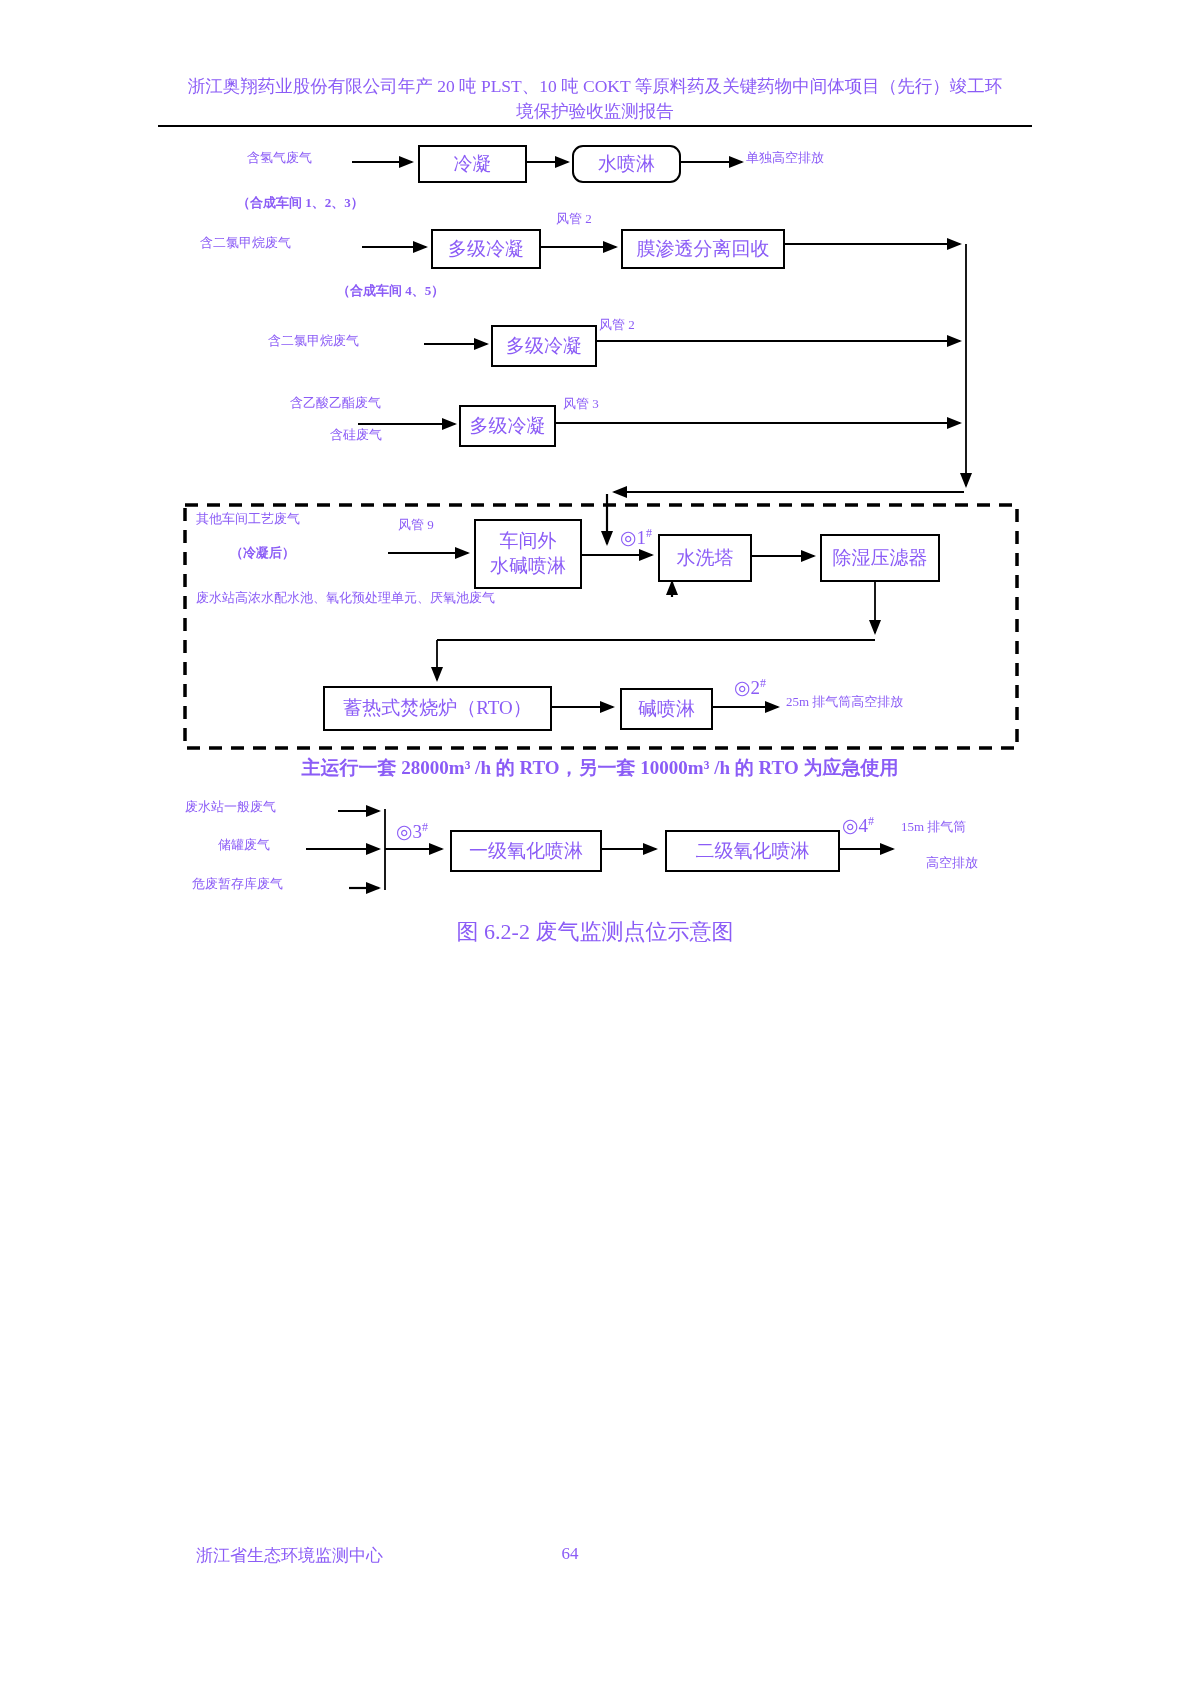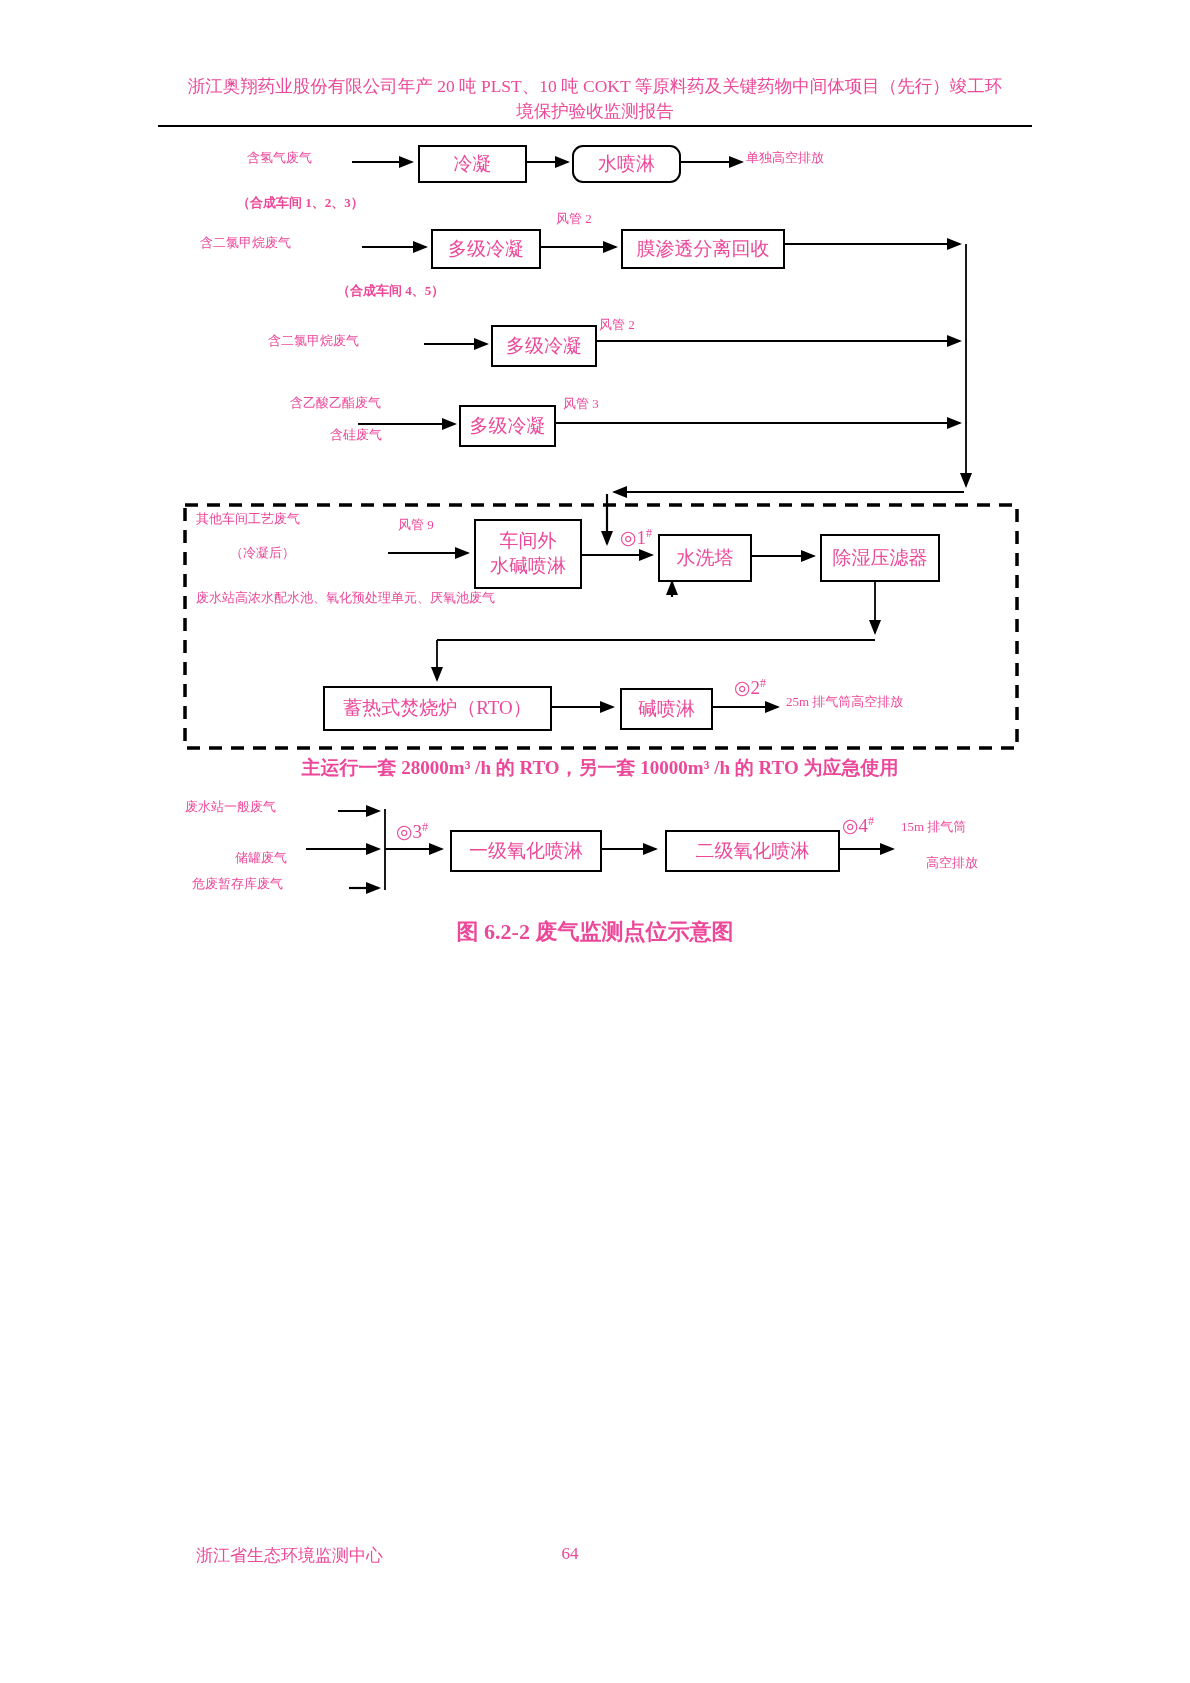--- a/index.html
+++ b/index.html
@@ -1,21 +1,21 @@
 <!DOCTYPE html>
 <html><head>
 <meta charset="utf-8">
 <style>
   html,body{margin:0;padding:0;background:#ffffff;}
   .page{
     position:relative;
     width:1190px;height:1683px;
     background:#ffffff;
     font-family:"Liberation Serif","DejaVu Serif",serif;
-    color:#ec4899;
+    color:#8b5cf6;
     overflow:hidden;
   }
   .hdr{
     position:absolute;left:0;width:1190px;text-align:center;
     font-size:17.5px;line-height:1.4;white-space:nowrap;
   }
   .hdr-rule{
     position:absolute;left:158px;top:125px;width:874px;height:0;
     border-top:2px solid #000;
   }
@@ -32,21 +32,21 @@
   .sym{
     position:absolute;font-size:19px;white-space:nowrap;z-index:2;
   }
   .sym sup{font-size:12px;vertical-align:super;line-height:0;}
   .note{
     position:absolute;left:175px;top:755px;width:850px;text-align:center;
     font-size:19px;font-weight:700;white-space:nowrap;z-index:2;
   }
   .figcap{
     position:absolute;left:0;top:917px;width:1190px;text-align:center;
-    font-size:22px;font-weight:700;z-index:2;
+    font-size:22px;font-weight:400;z-index:2;
   }
   .ftr{position:absolute;font-size:17px;z-index:2;}
 </style>
 </head>
 <body>
 
 <div class="page">
 
   <div class="hdr" style="top:74px;">浙江奥翔药业股份有限公司年产 20 吨 PLST、10 吨 COKT 等原料药及关键药物中间体项目（先行）竣工环</div>
   <div class="hdr" style="top:99px;">境保护验收监测报告</div>
@@ -115,38 +115,38 @@
   <div class="t" style="left:268px;top:334px;">含二氯甲烷废气</div>
   <div class="box" style="left:491px;top:325px;width:102px;height:38px;">多级冷凝</div>
   <div class="t" style="left:599px;top:318px;">风管 2</div>
 
   <div class="t" style="left:290px;top:396px;">含乙酸乙酯废气</div>
   <div class="t" style="left:330px;top:428px;">含硅废气</div>
   <div class="box" style="left:459px;top:405px;width:93px;height:38px;">多级冷凝</div>
   <div class="t" style="left:563px;top:397px;">风管 3</div>
 
   <div class="t" style="left:196px;top:512px;">其他车间工艺废气</div>
-  <div class="t" style="left:230px;top:546px;">（冷凝后）</div>
+  <div class="t" style="left:230px;top:546px;font-weight:bold;">（冷凝后）</div>
   <div class="t" style="left:398px;top:518px;">风管 9</div>
   <div class="box" style="left:474px;top:519px;width:104px;height:66px;">
     <span><span>车间外</span><br><span>水碱喷淋</span></span>
   </div>
   <div class="sym" style="left:620px;top:526px;"><span>◎1</span><sup>#</sup></div>
   <div class="box" style="left:658px;top:534px;width:90px;height:44px;">水洗塔</div>
   <div class="box" style="left:820px;top:534px;width:116px;height:44px;">除湿压滤器</div>
   <div class="t" style="left:196px;top:591px;">废水站高浓水配水池、氧化预处理单元、厌氧池废气</div>
   <div class="box" style="left:323px;top:686px;width:225px;height:41px;">蓄热式焚烧炉（RTO）</div>
   <div class="box" style="left:620px;top:688px;width:89px;height:38px;">碱喷淋</div>
   <div class="sym" style="left:734px;top:676px;"><span>◎2</span><sup>#</sup></div>
   <div class="t" style="left:786px;top:695px;">25m 排气筒高空排放</div>
 
   <div class="note">主运行一套 28000m³ /h 的 RTO，另一套 10000m³ /h 的 RTO 为应急使用</div>
 
   <div class="t" style="left:185px;top:800px;">废水站一般废气</div>
-  <div class="t" style="left:235px;top:838px;margin-top:13px;">储罐废气</div>
+  <div class="t" style="left:218px;top:838px;">储罐废气</div>
   <div class="t" style="left:192px;top:877px;">危废暂存库废气</div>
   <div class="sym" style="left:396px;top:820px;"><span>◎3</span><sup>#</sup></div>
   <div class="box" style="left:450px;top:830px;width:148px;height:38px;">一级氧化喷淋</div>
   <div class="box" style="left:665px;top:830px;width:171px;height:38px;">二级氧化喷淋</div>
   <div class="sym" style="left:842px;top:814px;"><span>◎4</span><sup>#</sup></div>
   <div class="t" style="left:901px;top:820px;">15m 排气筒</div>
   <div class="t" style="left:926px;top:856px;">高空排放</div>
 
   <div class="figcap">图 6.2-2 废气监测点位示意图</div>
 

